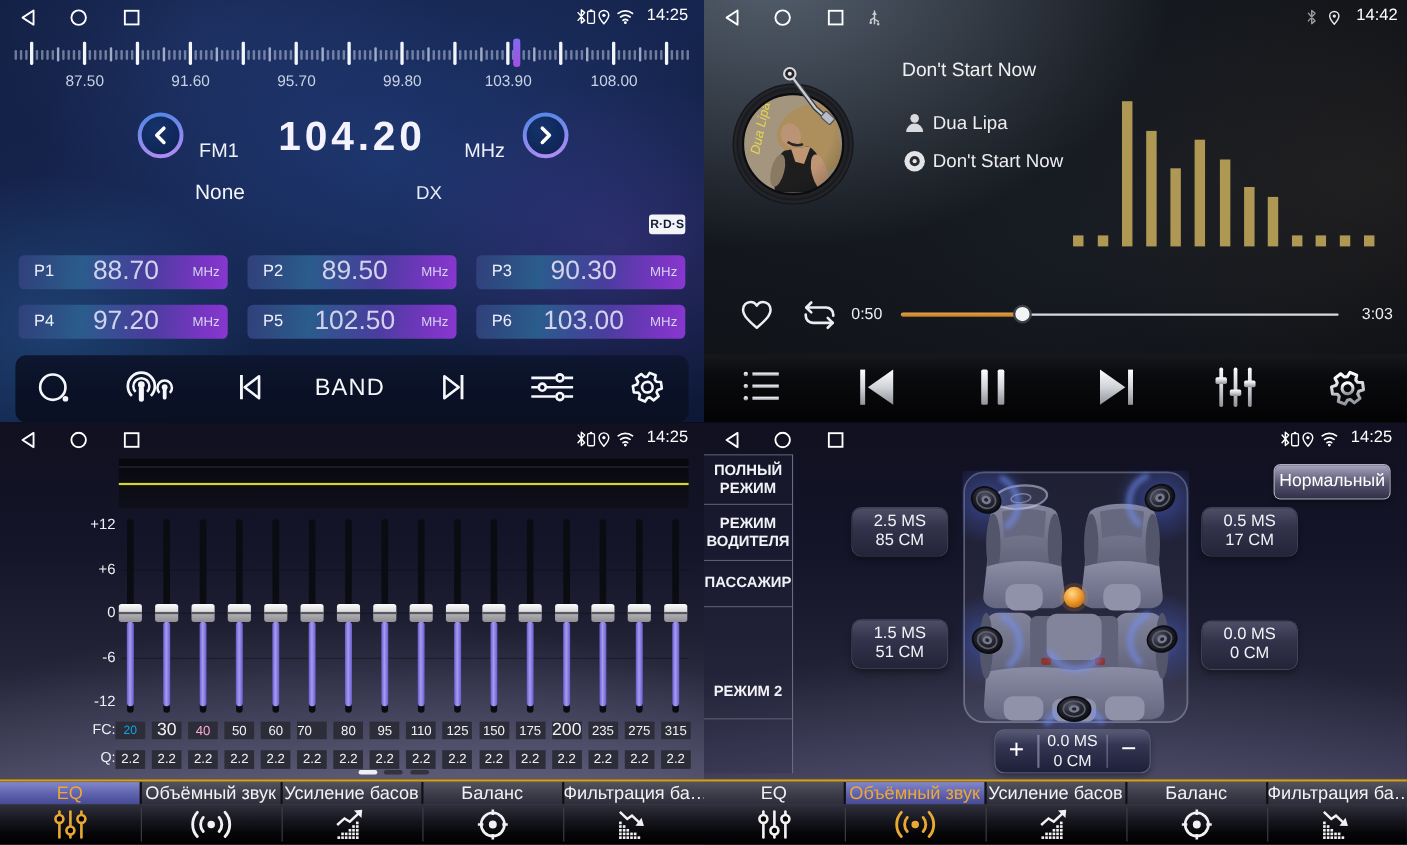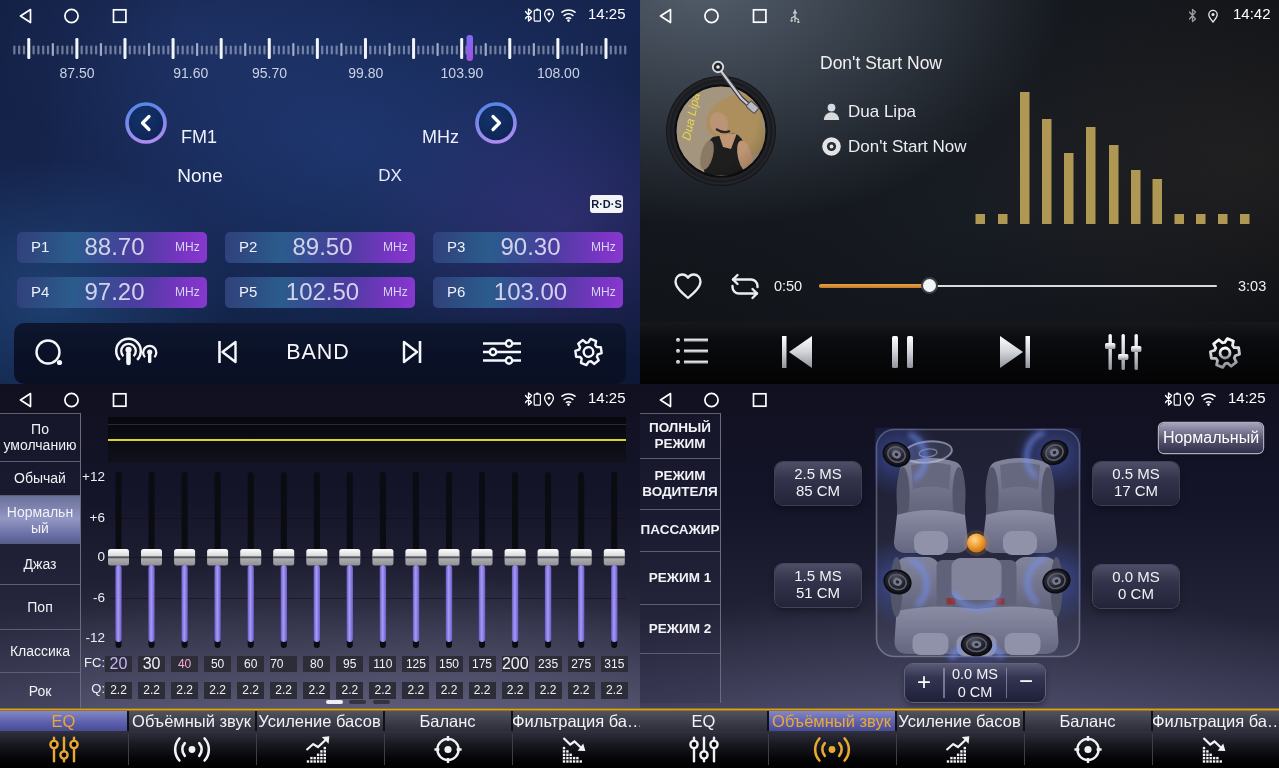--- a/index.html
+++ b/index.html
@@ -164,21 +164,21 @@
       <rect x="624.12" y="11.5" width="2.2" height="9" rx="1" fill="rgba(185,195,220,.55)"></rect>
       <rect x="466.5" y="1" width="6.5" height="26" rx="3" fill="url(#needle)"></rect>
       <defs>
         <linearGradient id="needle" x1="0" y1="0" x2="0" y2="1">
           <stop offset="0" stop-color="#7d6cf2"></stop>
           <stop offset="1" stop-color="#a44fe0"></stop>
         </linearGradient>
       </defs>
     </svg>
     <div class="ab" style="left:42px;top:65px;width:70px;text-align:center;font-size:14px;color:#c9d2e4">87.50</div>
-    <div class="ab" style="left:138.3px;top:65px;width:70px;text-align:right;font-size:14px;color:#c9d2e4">91.60</div>
+    <div class="ab" style="left:138.3px;top:65px;width:70px;text-align:center;font-size:14px;color:#c9d2e4">91.60</div>
     <div class="ab" style="left:234.5px;top:65px;width:70px;text-align:center;font-size:14px;color:#c9d2e4">95.70</div>
     <div class="ab" style="left:330.8px;top:65px;width:70px;text-align:center;font-size:14px;color:#c9d2e4">99.80</div>
     <div class="ab" style="left:427px;top:65px;width:70px;text-align:center;font-size:14px;color:#c9d2e4">103.90</div>
     <div class="ab" style="left:523.3px;top:65px;width:70px;text-align:center;font-size:14px;color:#c9d2e4">108.00</div>
     <svg class="ab" style="left:124px;top:101px" width="44" height="44" viewBox="-22 -22 44 44">
 <defs>
         <linearGradient id="ringl" x1="0" y1="-1" x2="0.4" y2="1">
 <stop offset="0" stop-color="#45b2f5"></stop>
           <stop offset="0.55" stop-color="#5a86e8"></stop>
           <stop offset="1" stop-color="#ab8cf2"></stop>
@@ -200,20 +200,21 @@
         </linearGradient>
 <radialGradient id="bfillr" cx="0.4" cy="0.35" r="0.8">
           <stop offset="0" stop-color="#14336b"></stop>
           <stop offset="1" stop-color="#0d2150"></stop>
         </radialGradient>
       </defs>
 <circle cx="0" cy="0" r="19" fill="url(#bfillr)" stroke="url(#ringr)" stroke-width="3.6"></circle>
 <path d="M-3 -6.5 L3.5 0 L-3 6.5" fill="none" stroke="#fff" stroke-width="3.2" stroke-linecap="round" stroke-linejoin="round"></path>
 </svg>
     <div class="ab" style="left:181px;top:127px;width:100px;font-size:18px;color:#eef0fa">FM1</div>
+    <div class="ab" style="left:230px;top:103px;width:180px;text-align:center;font-size:37px;font-weight:bold;color:#f4f2fc;letter-spacing:3.5px">104.20</div>
     <div class="ab" style="left:422px;top:127px;width:80px;font-size:18px;color:#eef0fa">MHz</div>
     <div class="ab" style="left:140px;top:165px;width:120px;text-align:center;font-size:19px;color:#f2f4fc">None</div>
     <div class="ab" style="left:345px;top:166px;width:90px;text-align:center;font-size:17px;color:#e8ecf8">DX</div>
     <div class="ab" style="left:590px;top:195px;width:33px;height:18px;background:#f2f4f8;border-radius:3px;
 text-align:center;font-size:11px;font-weight:bold;color:#101a38;line-height:18px;letter-spacing:0px">R·D·S</div>
     <div class="ab" style="left:17px;top:232px;width:190px;height:31px;border-radius:5px;
 background:linear-gradient(97deg,#31407a 0%,#2a5c8c 30%,#4a3d9e 62%,#7a35c4 88%,#8838cf 100%)">
 <span class="ab" style="left:14px;top:6px;font-size:15px;color:#eef0fa">P1</span>
 <span class="ab" style="left:40px;top:1px;width:115px;text-align:center;font-size:24px;color:#d2d2ee">88.70</span>
 <span class="ab" style="left:158px;top:8px;font-size:12px;color:#d4d6ee">MHz</span>
@@ -456,29 +457,20 @@
 <rect x="12.2" y="3.2" width="6.2" height="11" rx="1" fill="none" stroke="#fff" stroke-width="1.2"></rect>
 <rect x="14.2" y="1.6" width="2.2" height="1.6" fill="#fff"></rect>
 <path d="M27 14.6 C27 14.6 22.6 9.8 22.6 6.9 a4.4 4.4 0 1 1 8.8 0 C31.4 9.8 27 14.6 27 14.6 Z" fill="none" stroke="#fff" stroke-width="1.3"></path>
 <circle cx="27" cy="6.9" r="1.5" fill="#fff"></circle>
 <path d="M40 5.2 a10.5 10.5 0 0 1 13 0" fill="none" stroke="#fff" stroke-width="1.6" stroke-linecap="round"></path>
 <path d="M42.2 8.4 a7.2 7.2 0 0 1 8.6 0" fill="none" stroke="#fff" stroke-width="1.6" stroke-linecap="round"></path>
 <path d="M44.4 11.4 a3.8 3.8 0 0 1 4.2 0" fill="none" stroke="#fff" stroke-width="1.6" stroke-linecap="round"></path>
 <circle cx="46.5" cy="13.6" r="1.3" fill="#fff"></circle>
 </svg>
     <div class="ab" style="left:588px;top:5px;width:50px;font-size:15px;color:#fff">14:25</div>
-    <div class="ab" style="left:0;top:28.5px;width:81px;height:296px;border-top:1px solid #5e5e72;border-right:1px solid #6a6a80;background:rgba(40,40,66,.25)">
-      <div class="ab" style="left:0;top:0px;width:80px;height:48px;border-bottom:1px solid #5e5e72;display:flex;align-items:center;justify-content:center;text-align:center;font-size:14px;line-height:16px;color:#f2f2f6">По<br>умолчанию</div>
-      <div class="ab" style="left:0;top:48px;width:80px;height:34.5px;border-bottom:1px solid #5e5e72;display:flex;align-items:center;justify-content:center;text-align:center;font-size:14px;line-height:16px;color:#f2f2f6">Обычай</div>
-      <div class="ab" style="left:0;top:82.5px;width:80px;height:48px;background:linear-gradient(180deg,#697098,#9297c4 48%,#575c94);border-bottom:1px solid #5e5e72;display:flex;align-items:center;justify-content:center;text-align:center;font-size:14px;line-height:16px;color:#f2f2f6">Нормальн<br>ый</div>
-      <div class="ab" style="left:0;top:130.5px;width:80px;height:41px;border-bottom:1px solid #5e5e72;display:flex;align-items:center;justify-content:center;text-align:center;font-size:14px;line-height:16px;color:#f2f2f6">Джаз</div>
-      <div class="ab" style="left:0;top:171.5px;width:80px;height:45px;border-bottom:1px solid #5e5e72;display:flex;align-items:center;justify-content:center;text-align:center;font-size:14px;line-height:16px;color:#f2f2f6">Поп</div>
-      <div class="ab" style="left:0;top:216.5px;width:80px;height:42.5px;border-bottom:1px solid #5e5e72;display:flex;align-items:center;justify-content:center;text-align:center;font-size:14px;line-height:16px;color:#f2f2f6">Классика</div>
-      <div class="ab" style="left:0;top:259.0px;width:80px;height:37px;border-bottom:1px solid #5e5e72;display:flex;align-items:center;justify-content:center;text-align:center;font-size:14px;line-height:16px;color:#f2f2f6">Рок</div>
-    </div>
     <div class="ab" style="left:108px;top:33px;width:518px;height:45px;background:linear-gradient(180deg,#07070d,#10101b)"></div>
     <div class="ab" style="left:108px;top:39.5px;width:518px;height:1px;background:rgba(200,200,210,.18)"></div>
     <div class="ab" style="left:108px;top:54.5px;width:518px;height:2px;background:#d8d42a"></div>
     <div class="ab" style="left:60px;top:84.5px;width:45px;text-align:right;font-size:13.5px;color:#eef0f4">+12</div>
     <div class="ab" style="left:60px;top:125.5px;width:45px;text-align:right;font-size:13.5px;color:#eef0f4">+6</div>
     <div class="ab" style="left:60px;top:164.5px;width:45px;text-align:right;font-size:13.5px;color:#eef0f4">0</div>
     <div class="ab" style="left:60px;top:206px;width:45px;text-align:right;font-size:13.5px;color:#eef0f4">-6</div>
     <div class="ab" style="left:60px;top:246px;width:45px;text-align:right;font-size:13.5px;color:#eef0f4">-12</div>
     <div class="ab" style="left:110px;top:133.5px;width:516px;height:1px;background:rgba(10,10,20,.45)"></div>
     <div class="ab" style="left:110px;top:172.5px;width:516px;height:1px;background:rgba(10,10,20,.45)"></div>
@@ -557,21 +549,21 @@
       <rect x="478.0" y="99" width="6.4" height="77" rx="3.2" fill="url(#pfill)"></rect>
       <rect x="470.7" y="83" width="21" height="16.5" rx="2.5" fill="url(#knob)"></rect>
       <rect x="470.7" y="90.3" width="21" height="2" fill="rgba(60,60,70,.8)"></rect>
       <rect x="511.2" y="6" width="6" height="176" rx="3" fill="#0b0b12"></rect>
       <rect x="511.1" y="99" width="6.4" height="77" rx="3.2" fill="url(#pfill)"></rect>
       <rect x="503.8" y="83" width="21" height="16.5" rx="2.5" fill="url(#knob)"></rect>
       <rect x="503.8" y="90.3" width="21" height="2" fill="rgba(60,60,70,.8)"></rect>
     </svg>
     <div class="ab" style="left:60px;top:270.5px;width:45px;text-align:right;font-size:13px;color:#eef0f4">FC:</div>
     <div class="ab" style="left:60px;top:297px;width:45px;text-align:right;font-size:13px;color:#eef0f4">Q:</div>
-    <div class="ab" style="left:105.0px;top:271.5px;width:27px;height:16.5px;background:#2d2d3a;text-align:center;font-size:16px;line-height:16.5px;color:#c4b5fd">20</div>
+    <div class="ab" style="left:105.0px;top:271.5px;width:27px;height:16.5px;background:#2d2d3a;text-align:center;font-size:11px;line-height:16.5px;color:#0ea5e9">20</div>
     <div class="ab" style="left:105.0px;top:298px;width:27px;height:16.5px;background:#2d2d3a;text-align:center;font-size:12px;line-height:16.5px;color:#f0f0f4">2.2</div>
     <div class="ab" style="left:138.1px;top:271.5px;width:27px;height:16.5px;background:#2d2d3a;text-align:center;font-size:16px;line-height:16.5px;color:#f0f0f4">30</div>
     <div class="ab" style="left:138.1px;top:298px;width:27px;height:16.5px;background:#2d2d3a;text-align:center;font-size:12px;line-height:16.5px;color:#f0f0f4">2.2</div>
     <div class="ab" style="left:171.1px;top:271.5px;width:27px;height:16.5px;background:#2d2d3a;text-align:center;font-size:12px;line-height:16.5px;color:#f9a8d4">40</div>
     <div class="ab" style="left:171.1px;top:298px;width:27px;height:16.5px;background:#2d2d3a;text-align:center;font-size:12px;line-height:16.5px;color:#f0f0f4">2.2</div>
     <div class="ab" style="left:204.1px;top:271.5px;width:27px;height:16.5px;background:#2d2d3a;text-align:center;font-size:12px;line-height:16.5px;color:#f0f0f4">50</div>
     <div class="ab" style="left:204.1px;top:298px;width:27px;height:16.5px;background:#2d2d3a;text-align:center;font-size:12px;line-height:16.5px;color:#f0f0f4">2.2</div>
     <div class="ab" style="left:237.2px;top:271.5px;width:27px;height:16.5px;background:#2d2d3a;text-align:center;font-size:12px;line-height:16.5px;color:#f0f0f4">60</div>
     <div class="ab" style="left:237.2px;top:298px;width:27px;height:16.5px;background:#2d2d3a;text-align:center;font-size:12px;line-height:16.5px;color:#f0f0f4">2.2</div>
     <div class="ab" style="left:270.2px;top:271.5px;width:27px;height:16.5px;background:#2d2d3a;text-align:left;font-size:12px;line-height:16.5px;color:#f0f0f4">70</div>
@@ -699,21 +691,20 @@
 <path d="M40 5.2 a10.5 10.5 0 0 1 13 0" fill="none" stroke="#fff" stroke-width="1.6" stroke-linecap="round"></path>
 <path d="M42.2 8.4 a7.2 7.2 0 0 1 8.6 0" fill="none" stroke="#fff" stroke-width="1.6" stroke-linecap="round"></path>
 <path d="M44.4 11.4 a3.8 3.8 0 0 1 4.2 0" fill="none" stroke="#fff" stroke-width="1.6" stroke-linecap="round"></path>
 <circle cx="46.5" cy="13.6" r="1.3" fill="#fff"></circle>
 </svg>
     <div class="ab" style="left:588px;top:5px;width:50px;font-size:15px;color:#fff">14:25</div>
     <div class="ab" style="left:0;top:28.5px;width:81px;height:290px;border-top:1px solid #5e5e72;border-right:1px solid #6a6a80;background:rgba(40,40,66,.25)">
       <div class="ab" style="left:0;top:0px;width:80px;height:45px;border-bottom:1px solid #5e5e72;display:flex;align-items:center;justify-content:center;text-align:center;font-size:13.5px;font-weight:bold;line-height:16px;color:#f2f2f6">ПОЛНЫЙ<br>РЕЖИМ</div>
       <div class="ab" style="left:0;top:45px;width:80px;height:51px;border-bottom:1px solid #5e5e72;display:flex;align-items:center;justify-content:center;text-align:center;font-size:13.5px;font-weight:bold;line-height:16px;color:#f2f2f6">РЕЖИМ<br>ВОДИТЕЛЯ</div>
       <div class="ab" style="left:0;top:96px;width:80px;height:42px;border-bottom:1px solid #5e5e72;display:flex;align-items:center;justify-content:center;text-align:center;font-size:13.5px;font-weight:bold;line-height:16px;color:#f2f2f6">ПАССАЖИР</div>
-      <div class="ab" style="left:0;top:138px;width:80px;height:53px;border-bottom:1px solid #5e5e72;display:flex;align-items:center;justify-content:center;text-align:center;font-size:13.5px;font-weight:bold;line-height:16px;color:#f2f2f6">РЕЖИМ 1</div>
       <div class="ab" style="left:0;top:191px;width:80px;height:49px;border-bottom:1px solid #5e5e72;display:flex;align-items:center;justify-content:center;text-align:left;font-size:13.5px;font-weight:bold;line-height:16px;color:#f2f2f6">РЕЖИМ 2</div>
     </div>
     <div class="ab" style="left:519px;top:39px;width:104px;height:30px;border-radius:5px;
 background:linear-gradient(180deg,#a5a3bd 0%,#55536e 55%,#31304a 100%);
 box-shadow:0 0 0 1.2px rgba(225,225,238,.75), 0 2px 5px rgba(0,0,0,.5);
 text-align:center;font-size:16px;line-height:30px;color:#fff">Нормальный</div>
     <div class="ab" style="left:135px;top:77.5px;width:86px;height:43px;border-radius:8px;
 background:linear-gradient(180deg,#4e4f66 0%,#33344c 40%,#232438 100%);
 box-shadow:0 0 0 1px rgba(140,142,170,.38), 0 3px 6px rgba(0,0,0,.4);
 text-align:center;color:#f2f2f6;font-size:15px">

